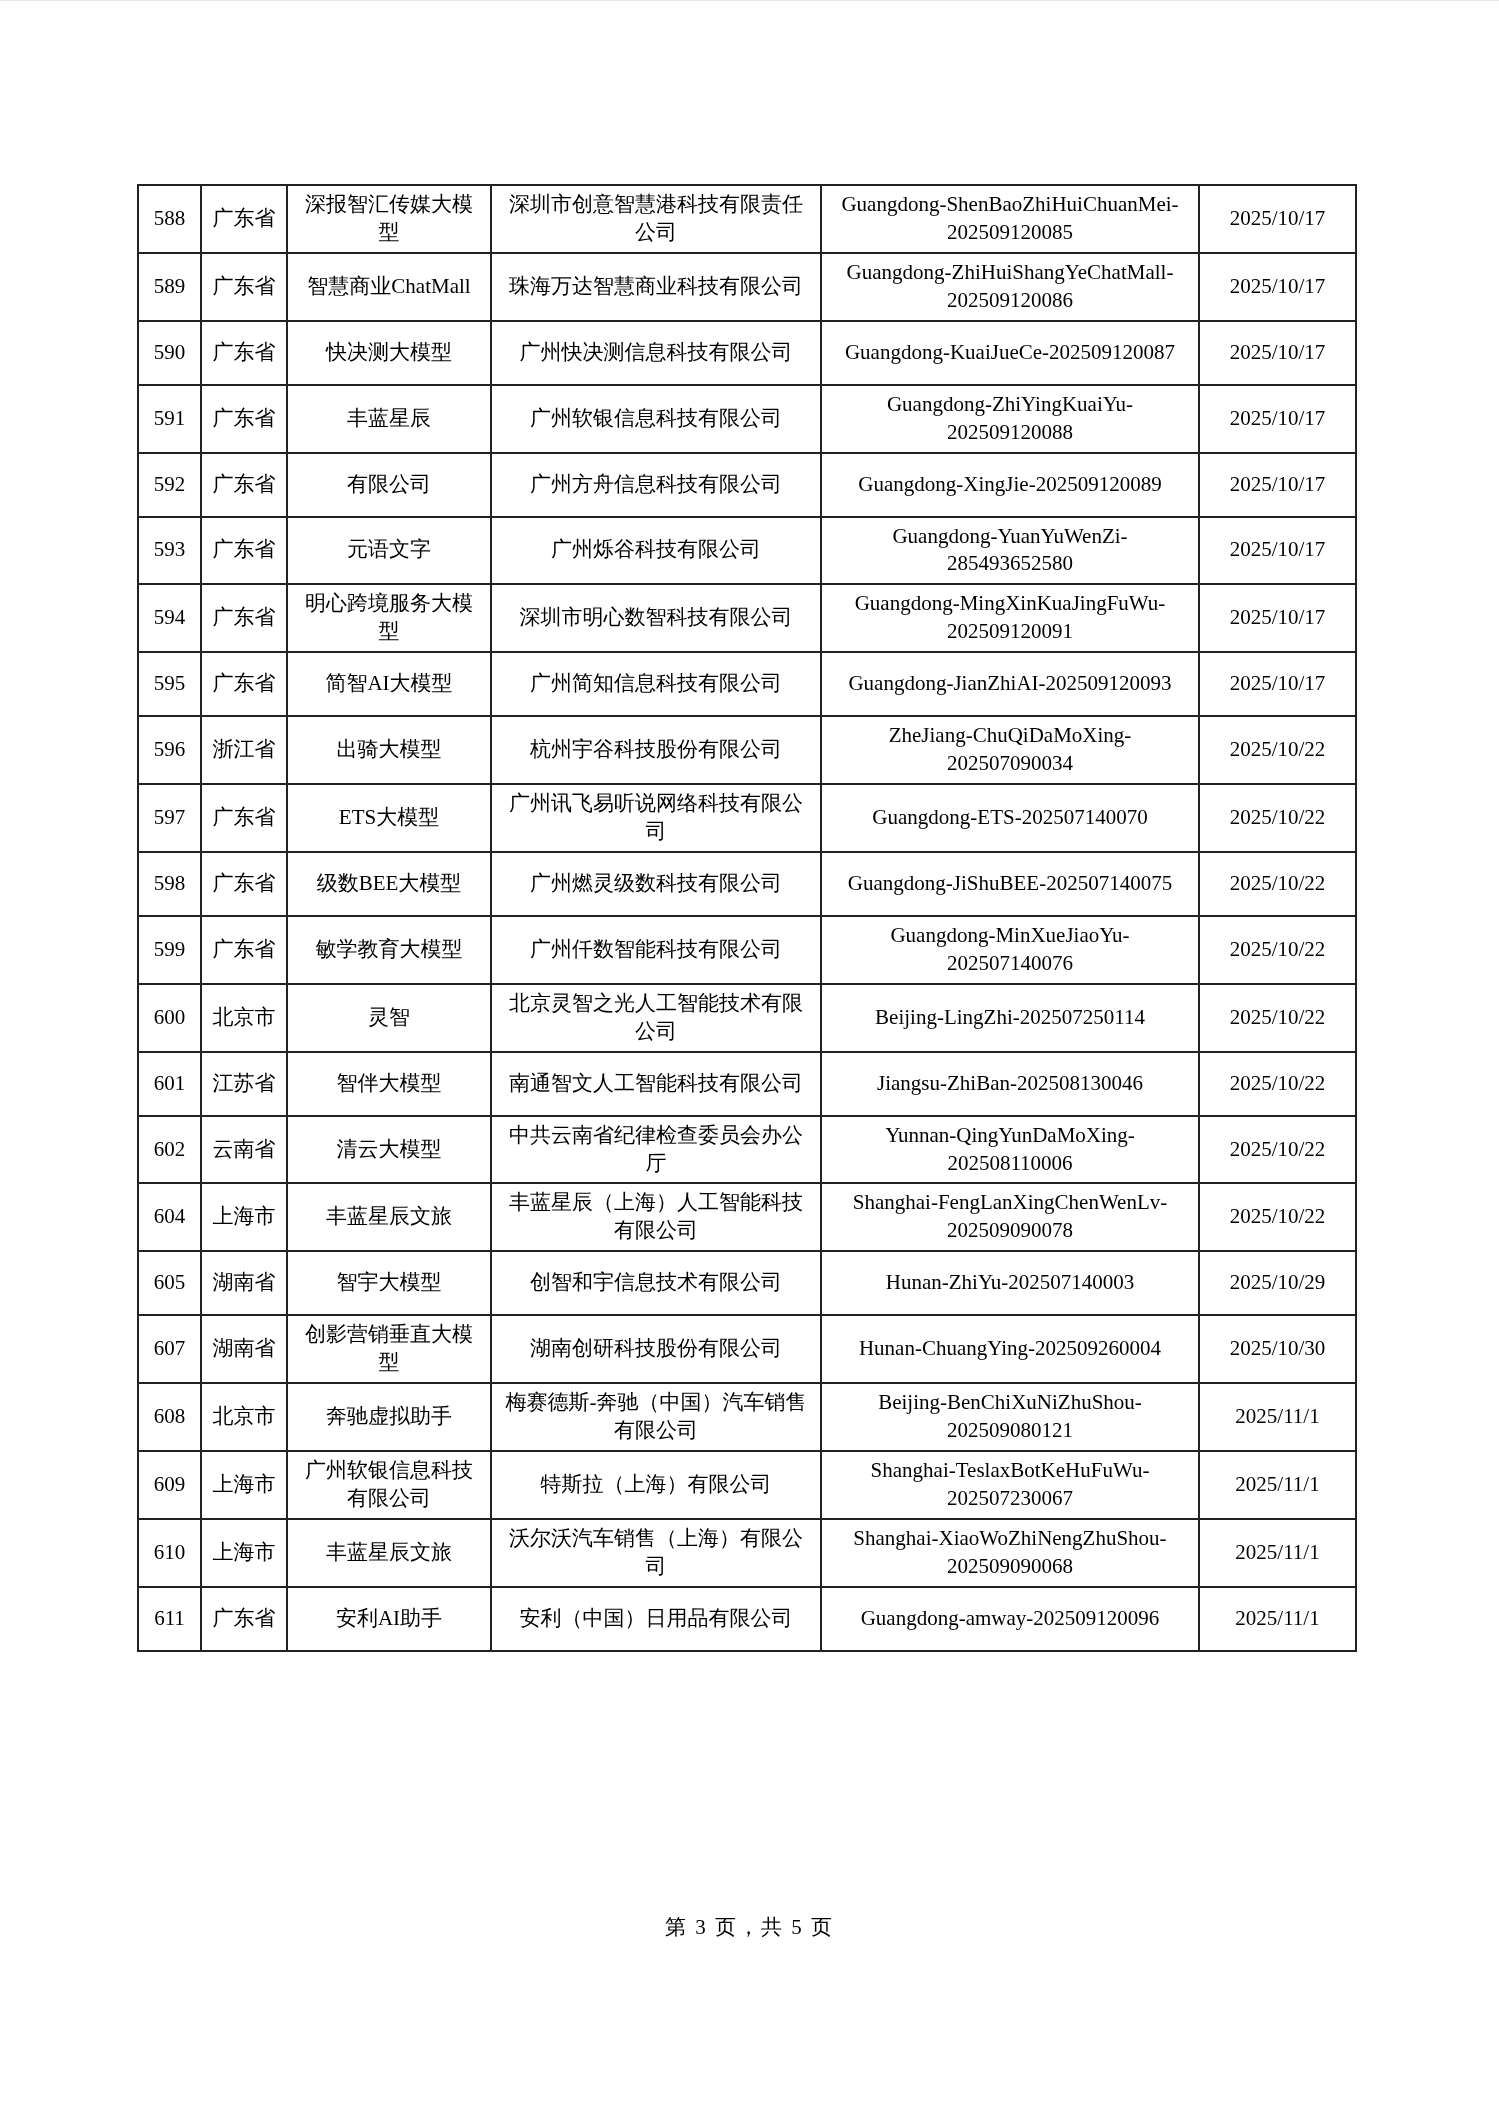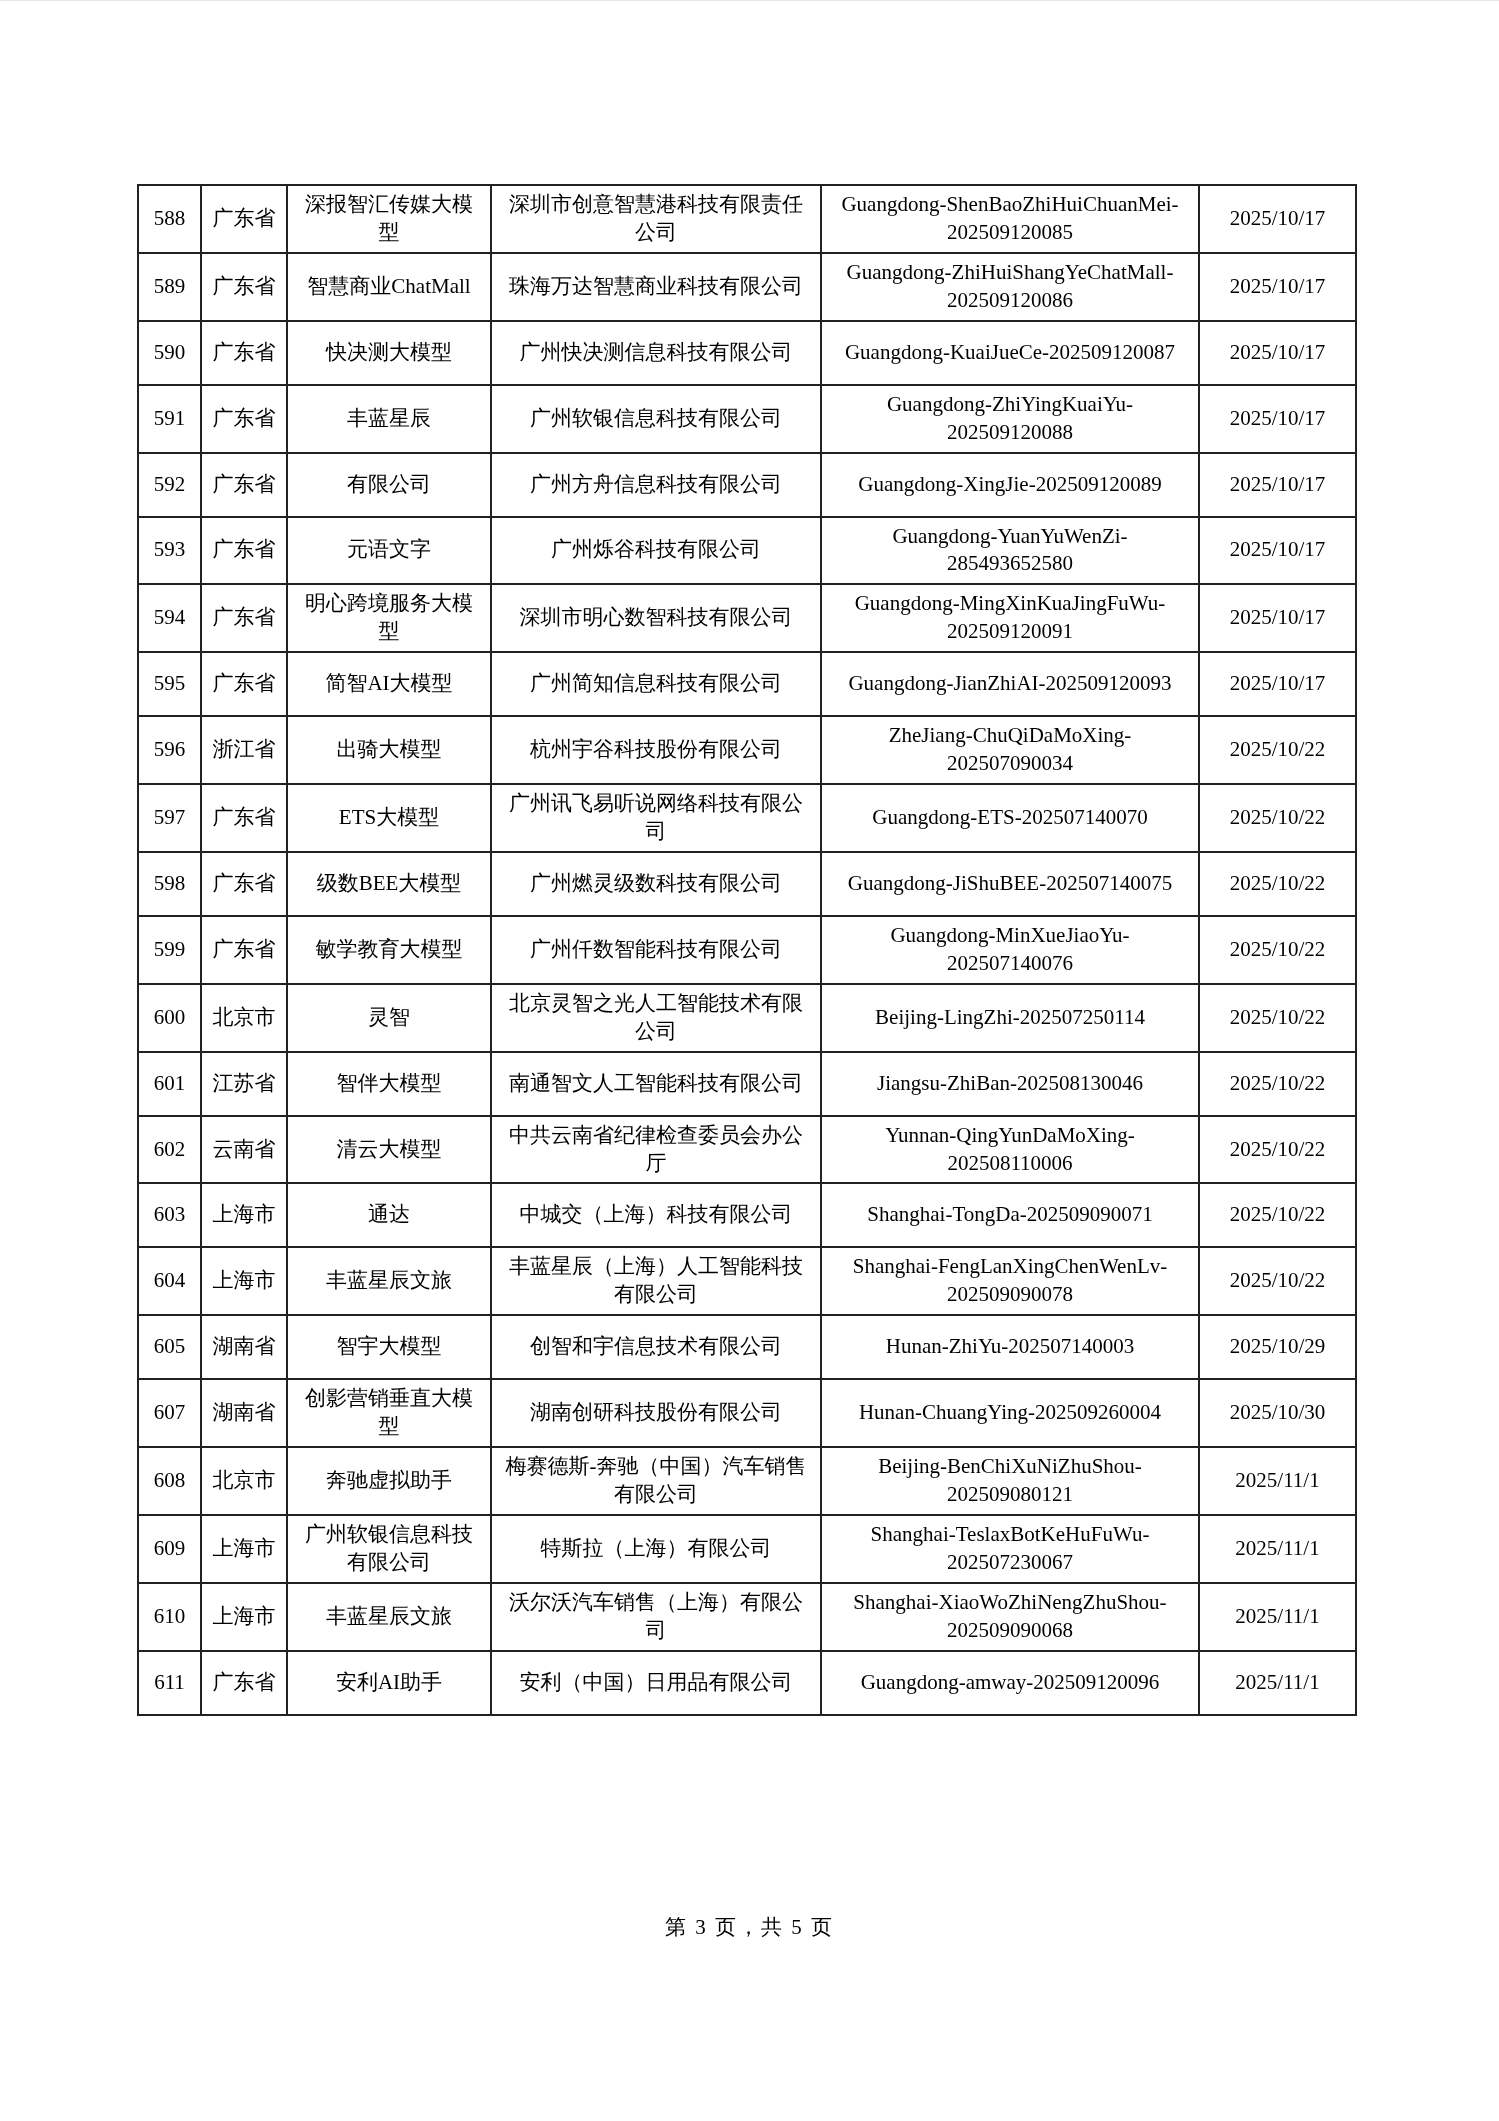--- a/index.html
+++ b/index.html
@@ -177,28 +177,20 @@
         </tr>
         <tr>
           <td class="col-no">602</td>
           <td class="col-province">云南省</td>
           <td class="col-model">清云大模型</td>
           <td class="col-company">中共云南省纪律检查委员会办公厅</td>
           <td class="col-reg">Yunnan-QingYunDaMoXing-202508110006</td>
           <td class="col-date">2025/10/22</td>
         </tr>
         <tr>
-          <td class="col-no">603</td>
-          <td class="col-province">上海市</td>
-          <td class="col-model">通达</td>
-          <td class="col-company">中城交（上海）科技有限公司</td>
-          <td class="col-reg">Shanghai-TongDa-202509090071</td>
-          <td class="col-date">2025/10/22</td>
-        </tr>
-        <tr>
           <td class="col-no">604</td>
           <td class="col-province">上海市</td>
           <td class="col-model">丰蓝星辰文旅</td>
           <td class="col-company">丰蓝星辰（上海）人工智能科技有限公司</td>
           <td class="col-reg">Shanghai-FengLanXingChenWenLv-202509090078</td>
           <td class="col-date">2025/10/22</td>
         </tr>
         <tr>
           <td class="col-no">605</td>
           <td class="col-province">湖南省</td>

